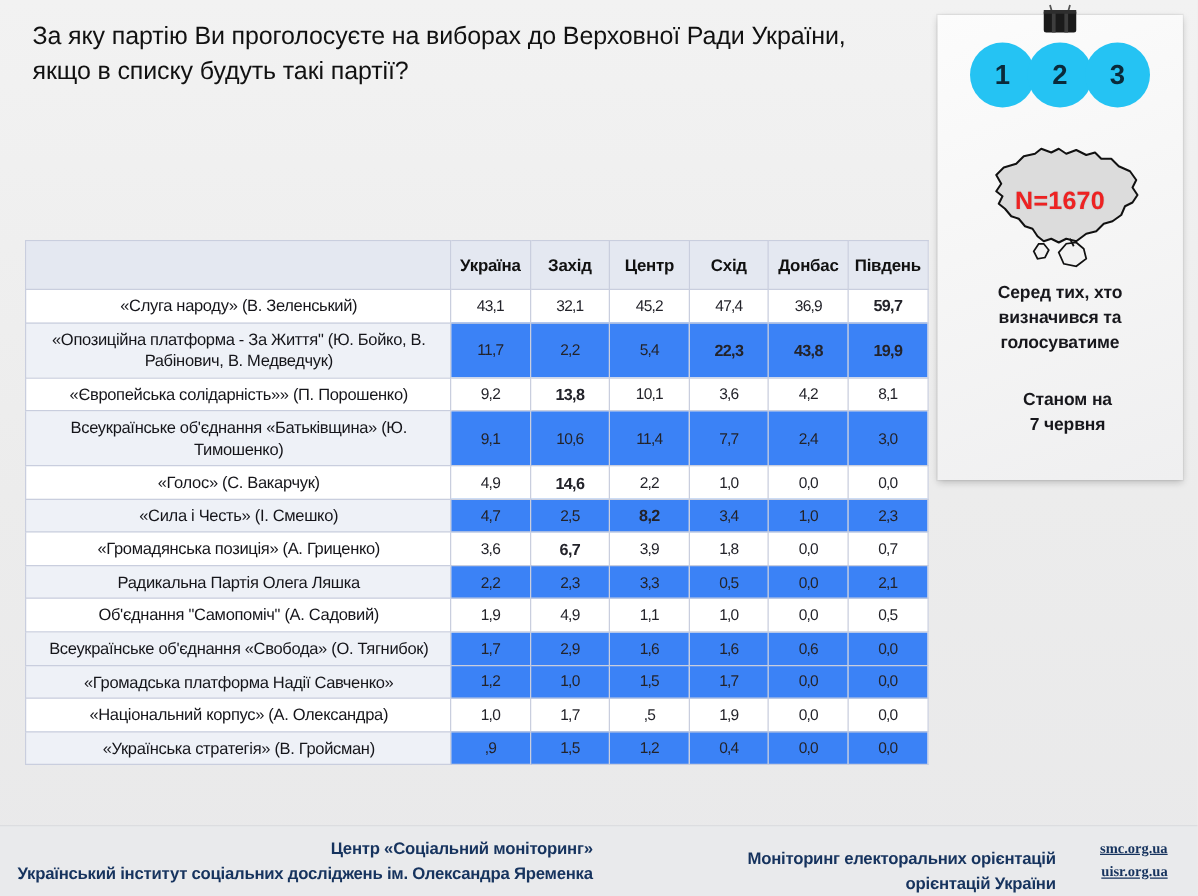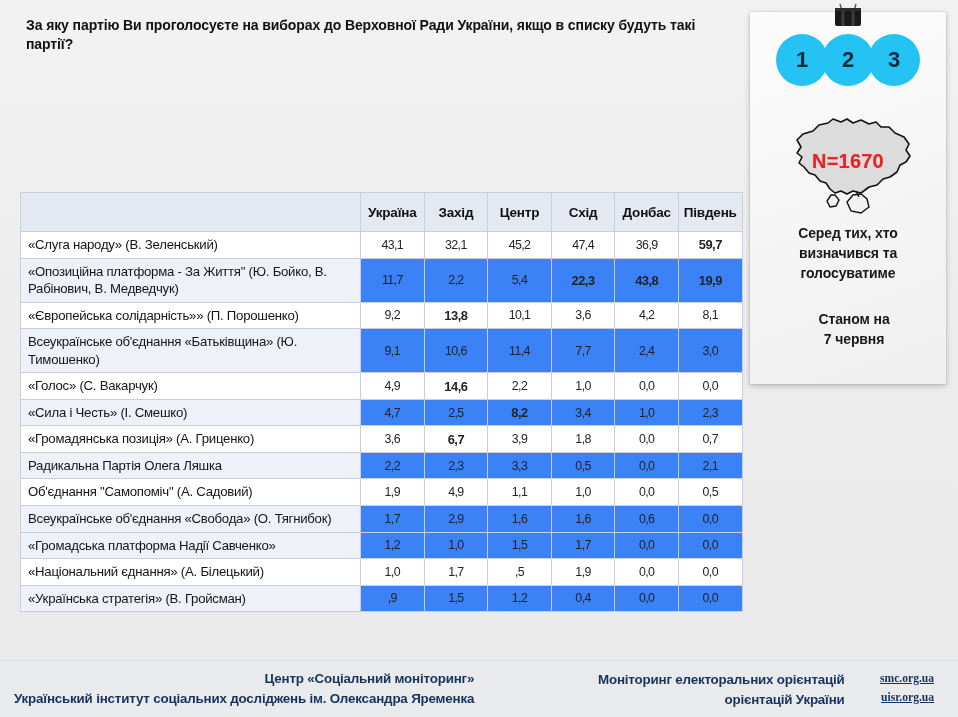--- a/index.html
+++ b/index.html
@@ -11,21 +11,21 @@
     overflow:hidden;
     position:relative;
     color:#1a1a1a;
   }
   .slide{position:absolute;inset:0;
     background:linear-gradient(180deg,#f2f2f2 0%,#ececec 55%,#e9e9ea 100%);}
 
   
   .title{
     position:absolute;left:26px;top:16px;width:690px;
-    font-size:14px;font-weight:bold;line-height:1.38;
+    font-size:20px;font-weight:normal;line-height:1.38;
     letter-spacing:-0.1px;
     color:#111;
   }
 
   
   .table-wrap{position:absolute;left:20px;top:148px;width:722px;margin-top:44px;}
   table.poll{
     border-collapse:collapse;width:100%;
     background:#ffffff;
     table-layout:fixed;
@@ -39,21 +39,21 @@
   }
   table.poll thead th{
     background:#e4e8f1;
     height:38px;
     font-size:13.5px;font-weight:bold;
     text-align:center;color:#111;
     letter-spacing:-0.2px;
   }
   table.poll thead th.party-head{background:#e4e8f1;border-right:1px solid #c9cede;}
   table.poll tbody td.party{
-    text-align:left;padding:4px 6px 4px 7px;
+    text-align:center;padding:4px 6px 4px 7px;
     font-size:13.2px;line-height:1.33;
     letter-spacing:-0.25px;
     color:#15151a;
   }
   table.poll tbody td.num{
     text-align:center;
     font-size:12.4px;
     letter-spacing:-0.6px;
     color:#23232a;
   }
@@ -120,21 +120,21 @@
     background:#e9eaec;
     border-top:1px solid #dcdde0;
     text-align:right;
   }
   .foot-left{
     position:absolute;left:14px;top:8px;
     font-size:13.4px;font-weight:bold;line-height:1.48;
     color:#16335e;letter-spacing:-0.2px;
   }
   .foot-mid{
-    position:absolute;left:598px;top:9px;
+    position:absolute;left:598px;top:16px;
     font-size:13.4px;font-weight:bold;line-height:1.48;
     color:#16335e;letter-spacing:-0.2px;
   }
   .foot-links{
     position:absolute;left:880px;top:9px;
     font-size:11.6px;font-weight:bold;line-height:1.62;
     color:#16335e;
     font-family:"Liberation Serif","DejaVu Serif",serif;
   }
   .foot-links a{color:#16335e;text-decoration:underline;display:block;}
@@ -262,21 +262,21 @@
           <tr class="even">
             <td class="party">«Громадська платформа Надії Савченко»</td>
             <td class="num">1,2</td>
             <td class="num">1,0</td>
             <td class="num">1,5</td>
             <td class="num">1,7</td>
             <td class="num">0,0</td>
             <td class="num">0,0</td>
           </tr>
           <tr class="odd">
-            <td class="party">«Національний єднання» (А. Білецький)</td>
+            <td class="party">«Національний корпус» (А. Олександра)</td>
             <td class="num">1,0</td>
             <td class="num">1,7</td>
             <td class="num">,5</td>
             <td class="num">1,9</td>
             <td class="num">0,0</td>
             <td class="num">0,0</td>
           </tr>
           <tr class="even">
             <td class="party">«Українська стратегія» (В. Гройсман)</td>
             <td class="num">,9</td>

